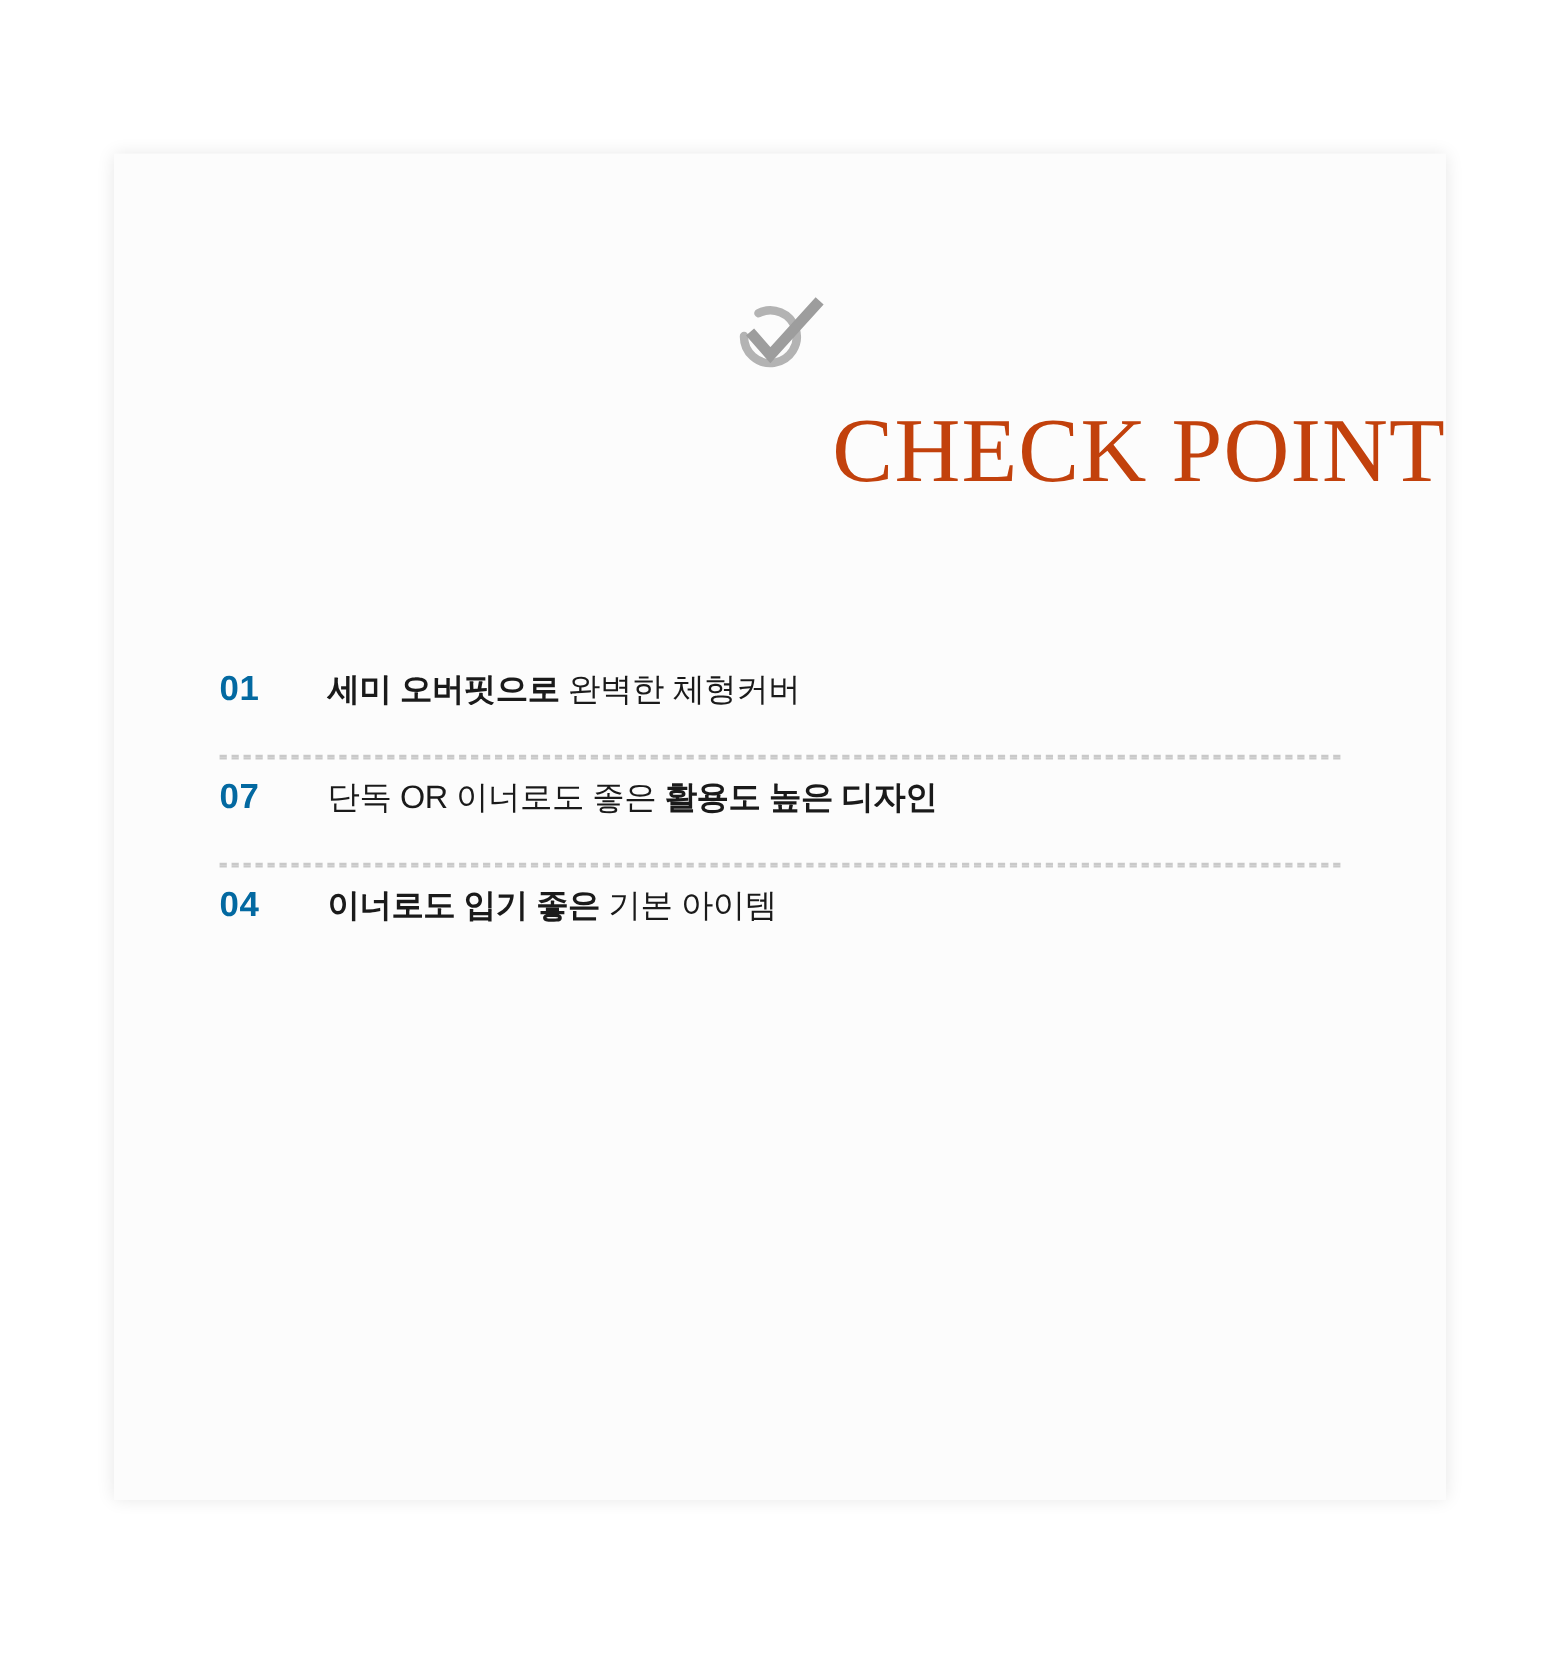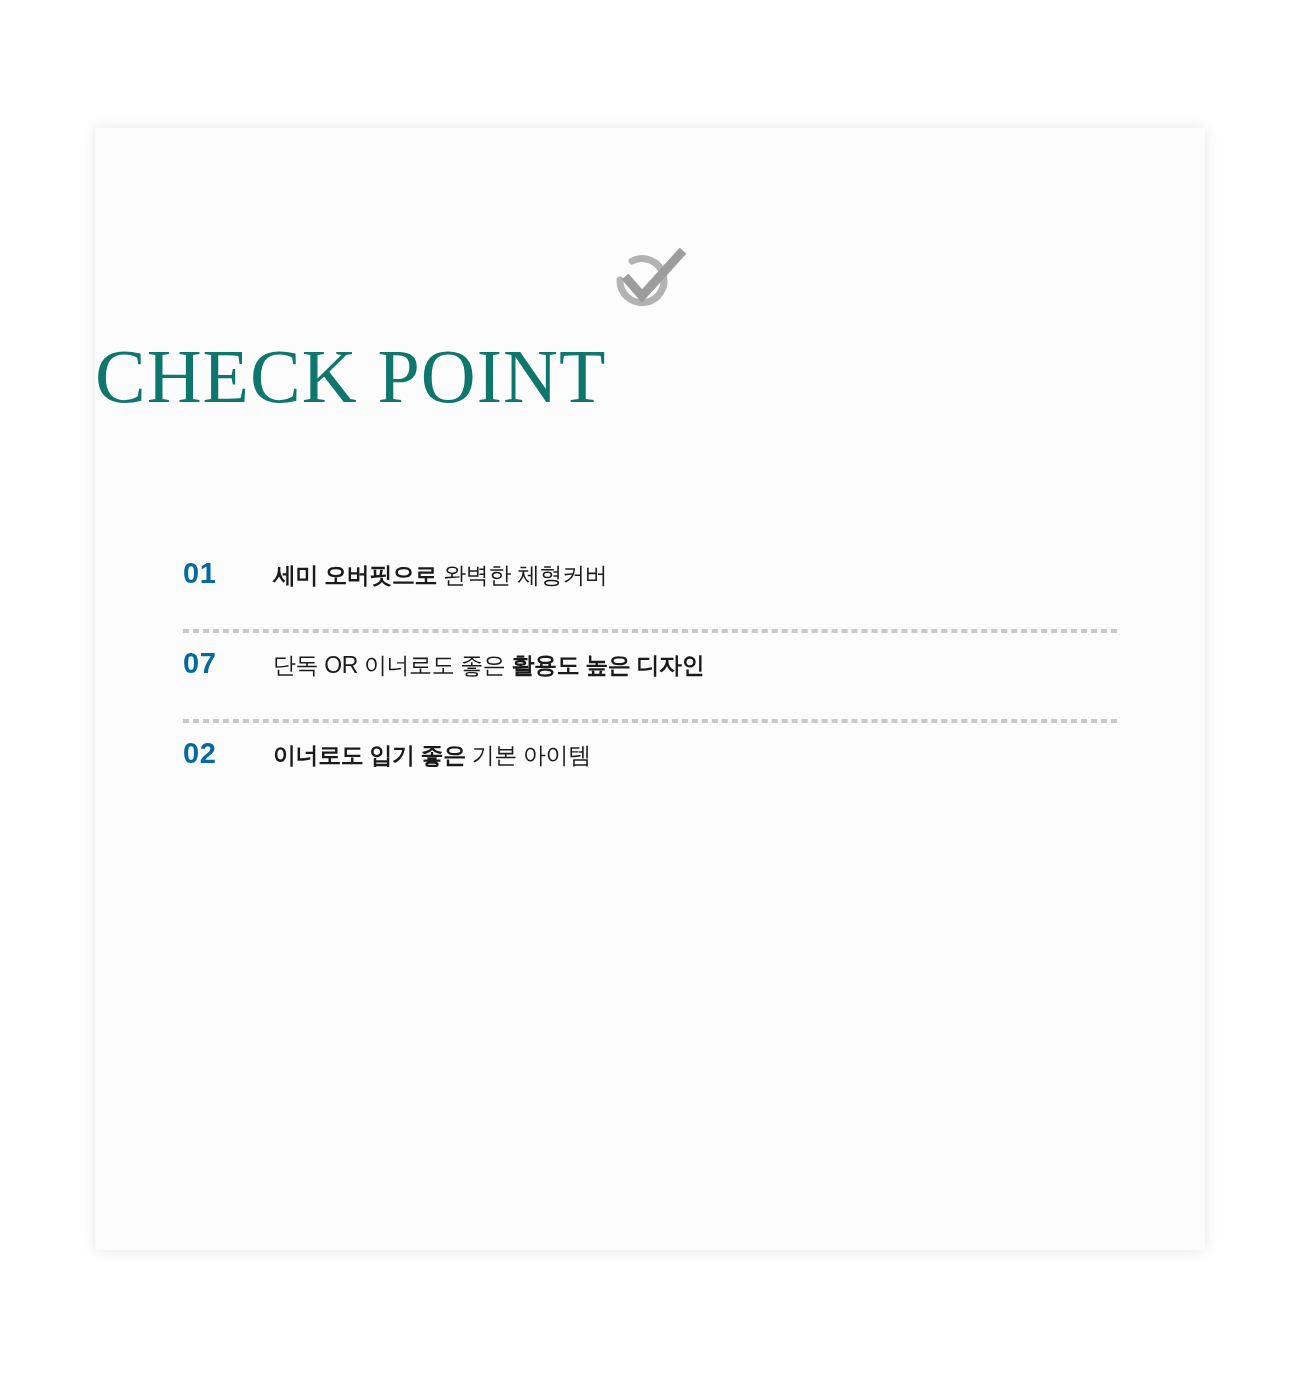--- a/index.html
+++ b/index.html
@@ -51,26 +51,26 @@
     transform: translateX(-50%);
     width: 96px;
     height: 72px;
   }
 
   .title {
     position: absolute;
     left: 0;
     right: 0;
     top: 210px;
-    text-align: left;
+    text-align: right;
     font-family: "Liberation Serif", serif;
     font-size: 76px;
     line-height: 1;
     letter-spacing: 1px;
-    color: #0f766e;
+    color: #c2410c;
     font-weight: 400;
   }
 
   .list {
     position: absolute;
     left: 88px;
     right: 88px;
     top: 415px;
   }
 
@@ -85,21 +85,21 @@
     width: 90px;
     flex: 0 0 90px;
     font-size: 29px;
     font-weight: 700;
     color: #0369a1;
     letter-spacing: 0.5px;
   }
 
   .row .text {
     flex: 1;
-    font-size: 23px;
+    font-size: 27px;
     color: #1a1a1a;
     font-weight: 400;
     letter-spacing: -0.4px;
     line-height: 1.3;
   }
 
   .row .text b {
     font-weight: 700;
   }
 
@@ -138,20 +138,20 @@
 
         <div class="row">
           <div class="num">07</div>
           <div class="text">단독 OR 이너로도 좋은 <b>활용도 높은 디자인</b></div>
         </div>
         <hr class="divider">
 
         <hr class="divider">
 
         <div class="row">
-          <div class="num">02</div>
+          <div class="num">04</div>
           <div class="text"><b>이너로도 입기 좋은</b> 기본 아이템</div>
         </div>
 
       </div>
     </div>
   </div>
 </div>
 
 </body></html>

